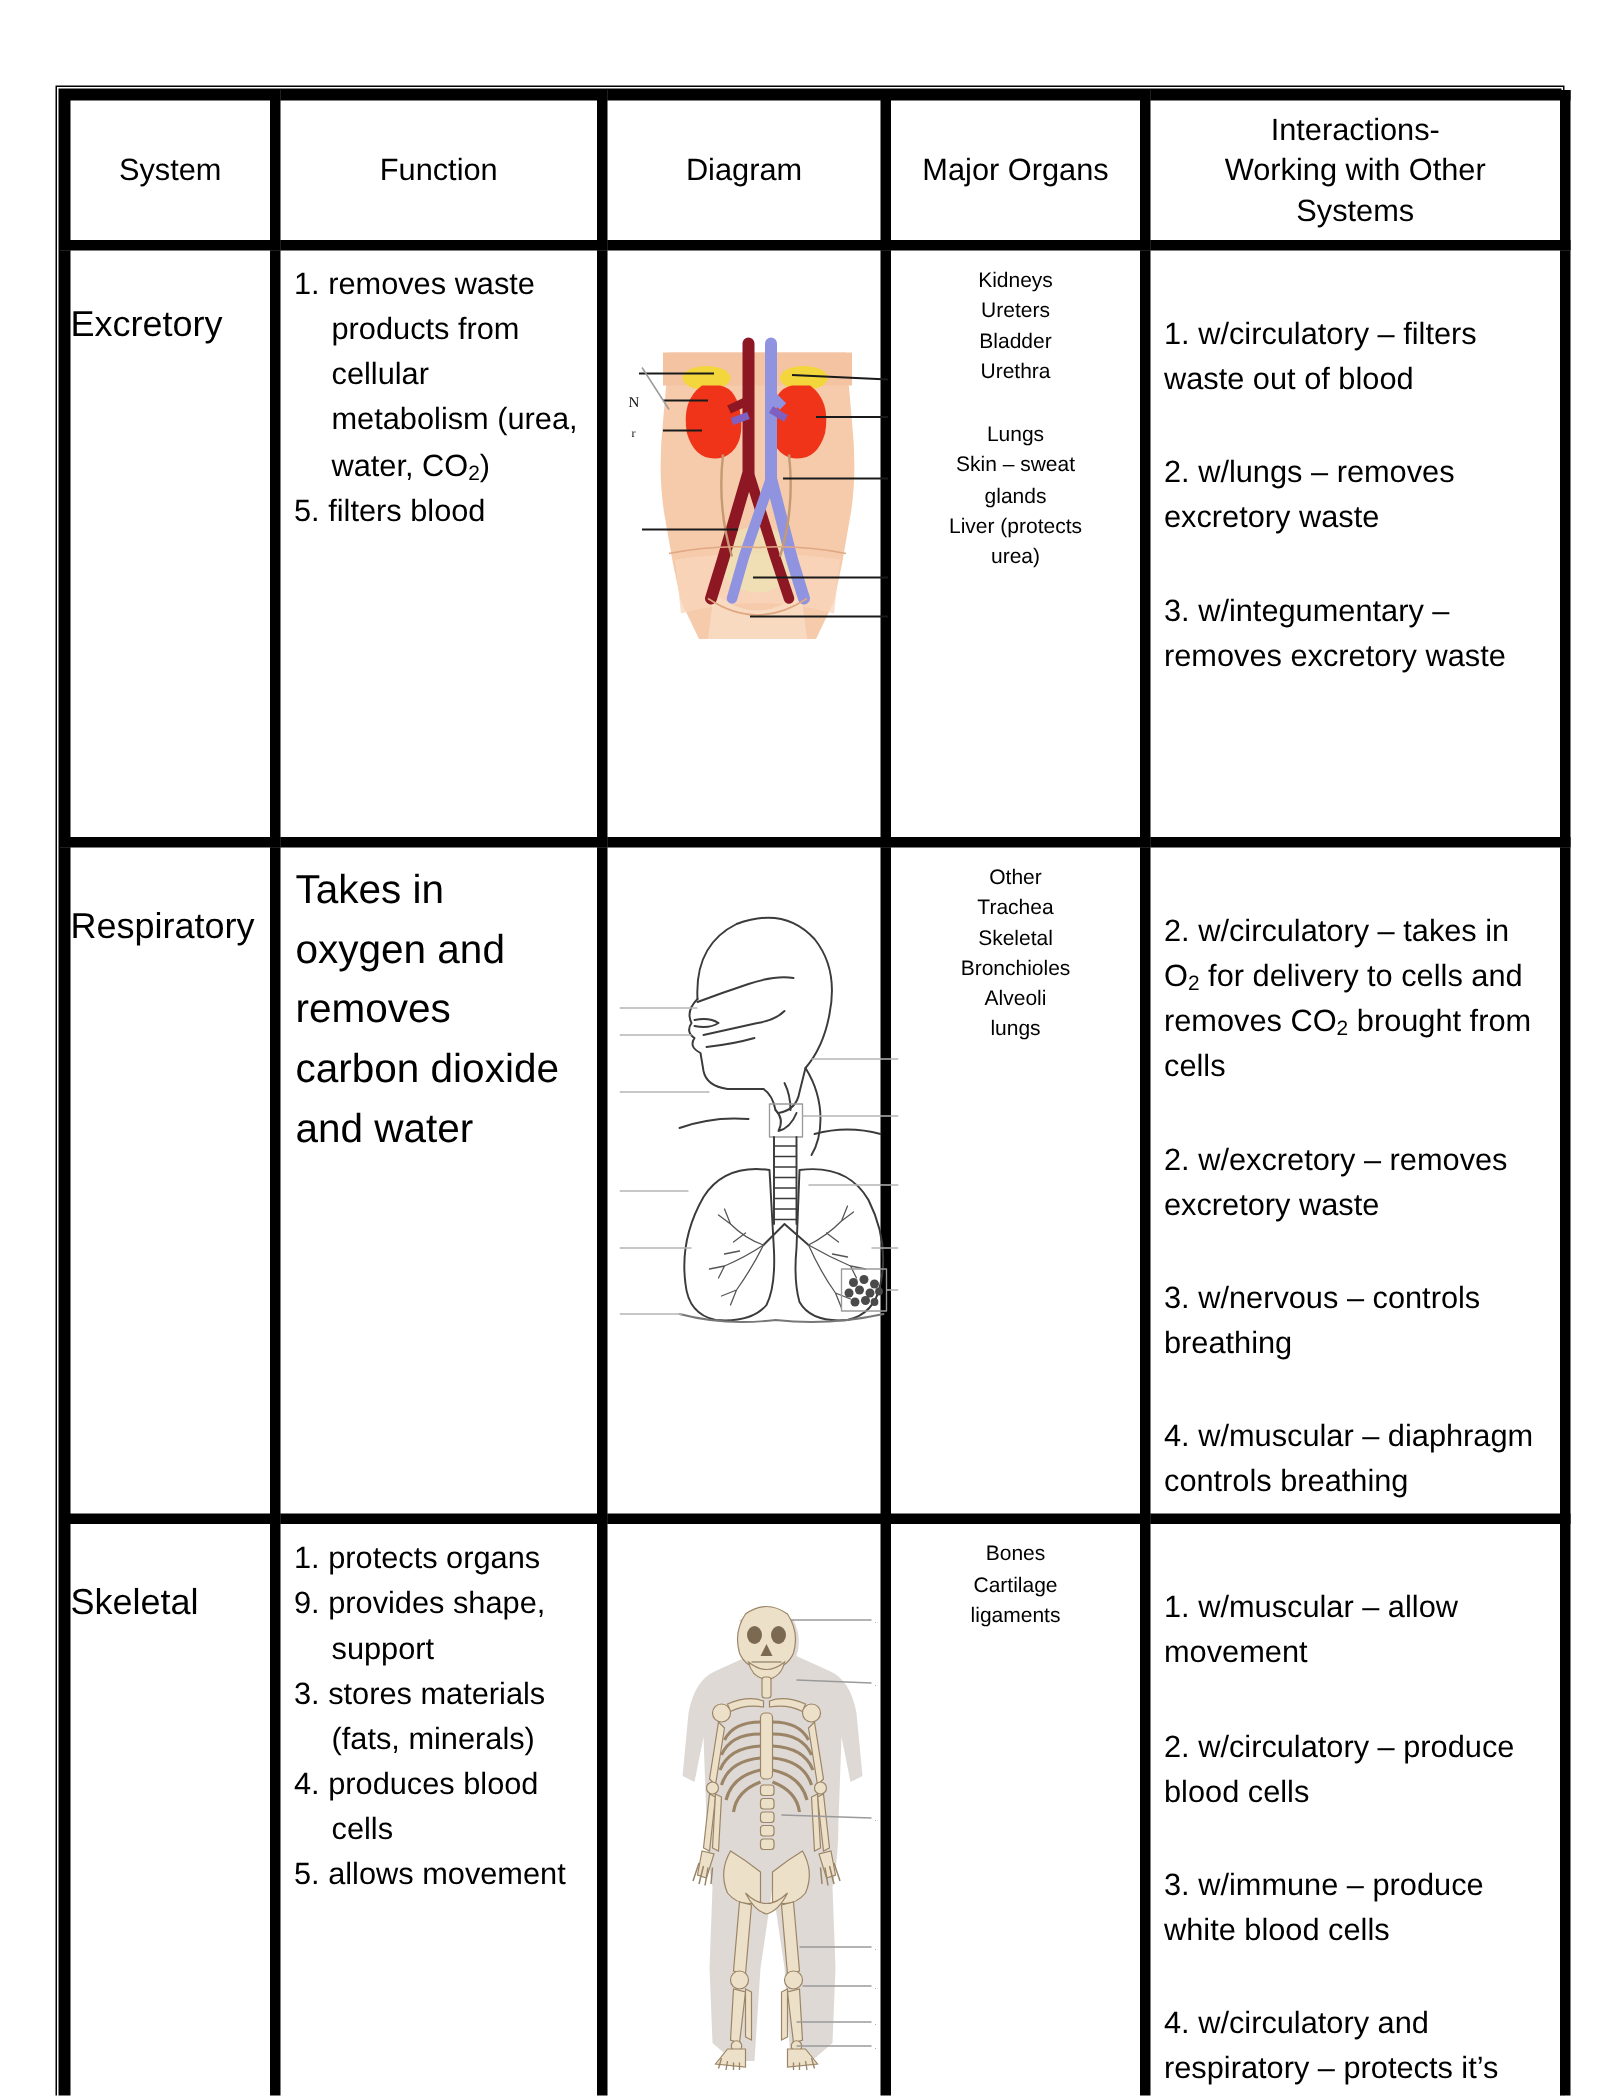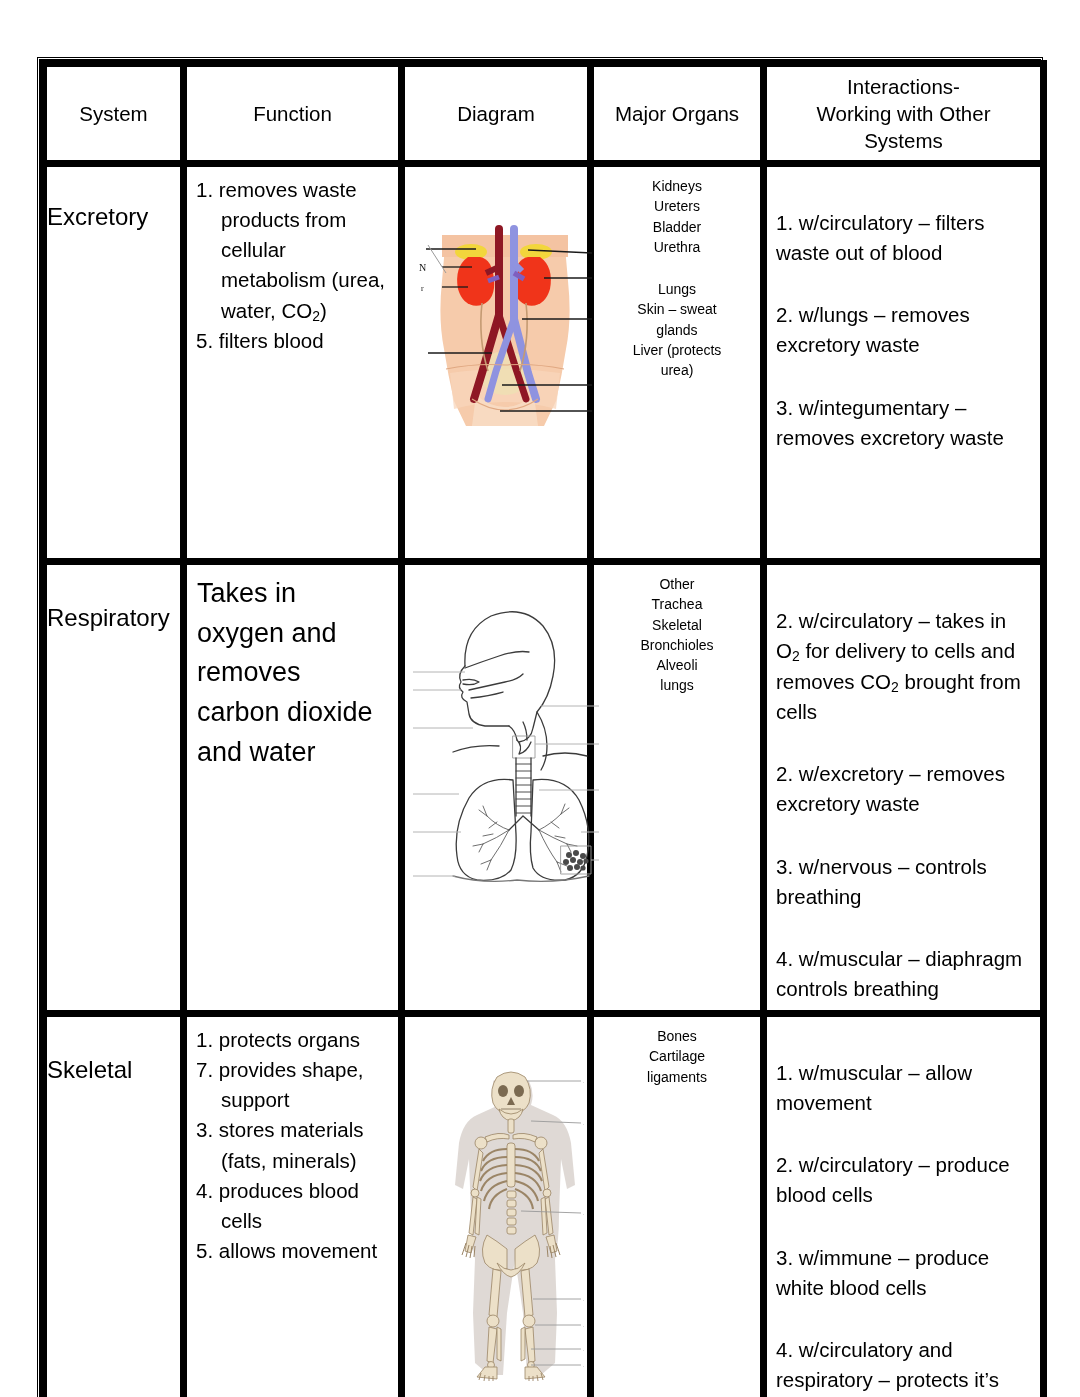--- a/index.html
+++ b/index.html
@@ -396,21 +396,21 @@
         </tr>
 
         <tr style="height:418px;">
           <td>
             <div class="system-name sys-skel">Skeletal</div>
           </td>
 
           <td>
             <div class="fn-list">
               <span class="fn-item">1. protects organs</span>
-              <span class="fn-item">7. provides shape, support</span>
+              <span class="fn-item">9. provides shape, support</span>
               <span class="fn-item">3. stores materials (fats, minerals)</span>
               <span class="fn-item">4. produces blood cells</span>
               <span class="fn-item">5. allows movement</span>
             </div>
           </td>
 
           <td class="diagram-cell">
             <div class="skel-art">
               <svg width="160" height="320" viewBox="0 0 160 320">
 

